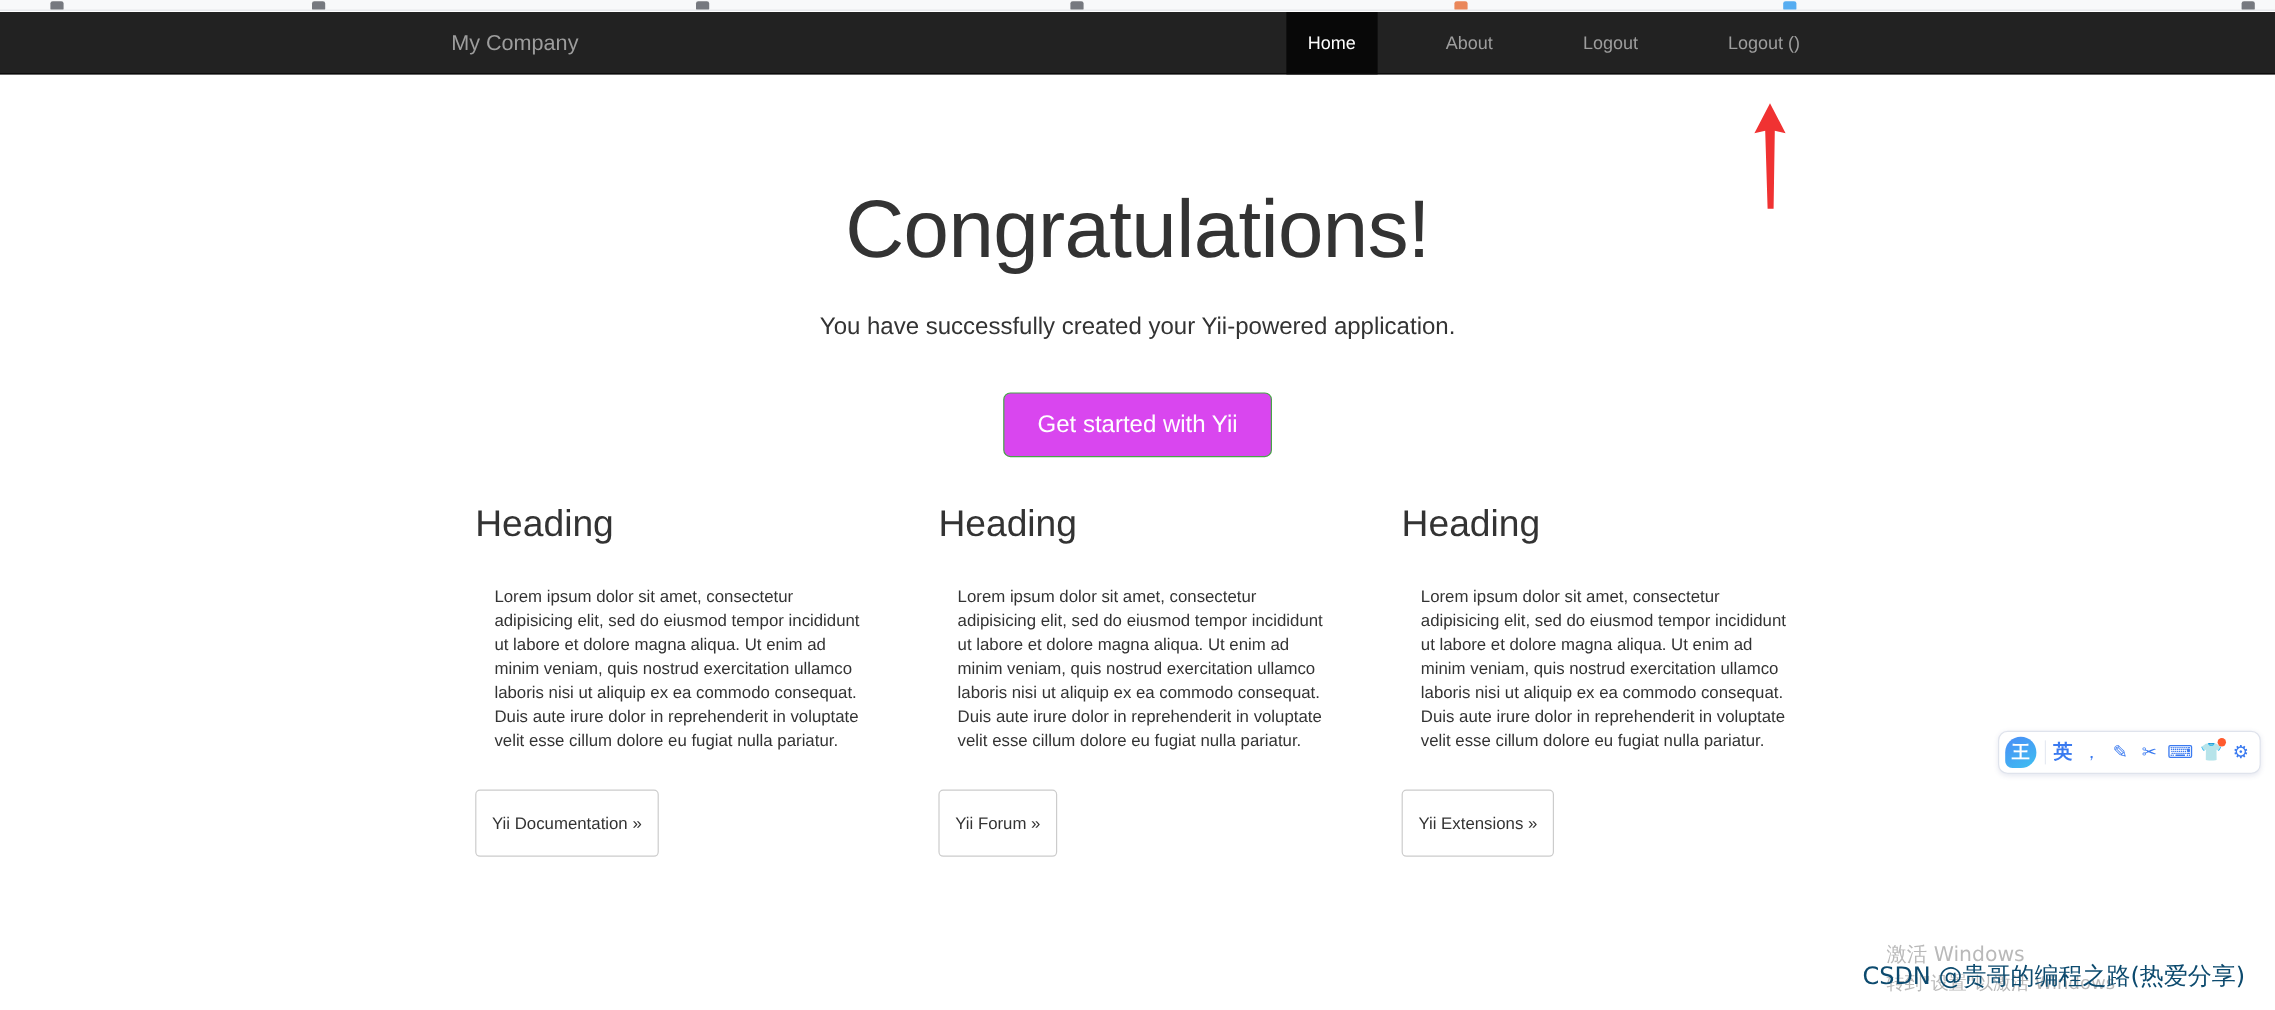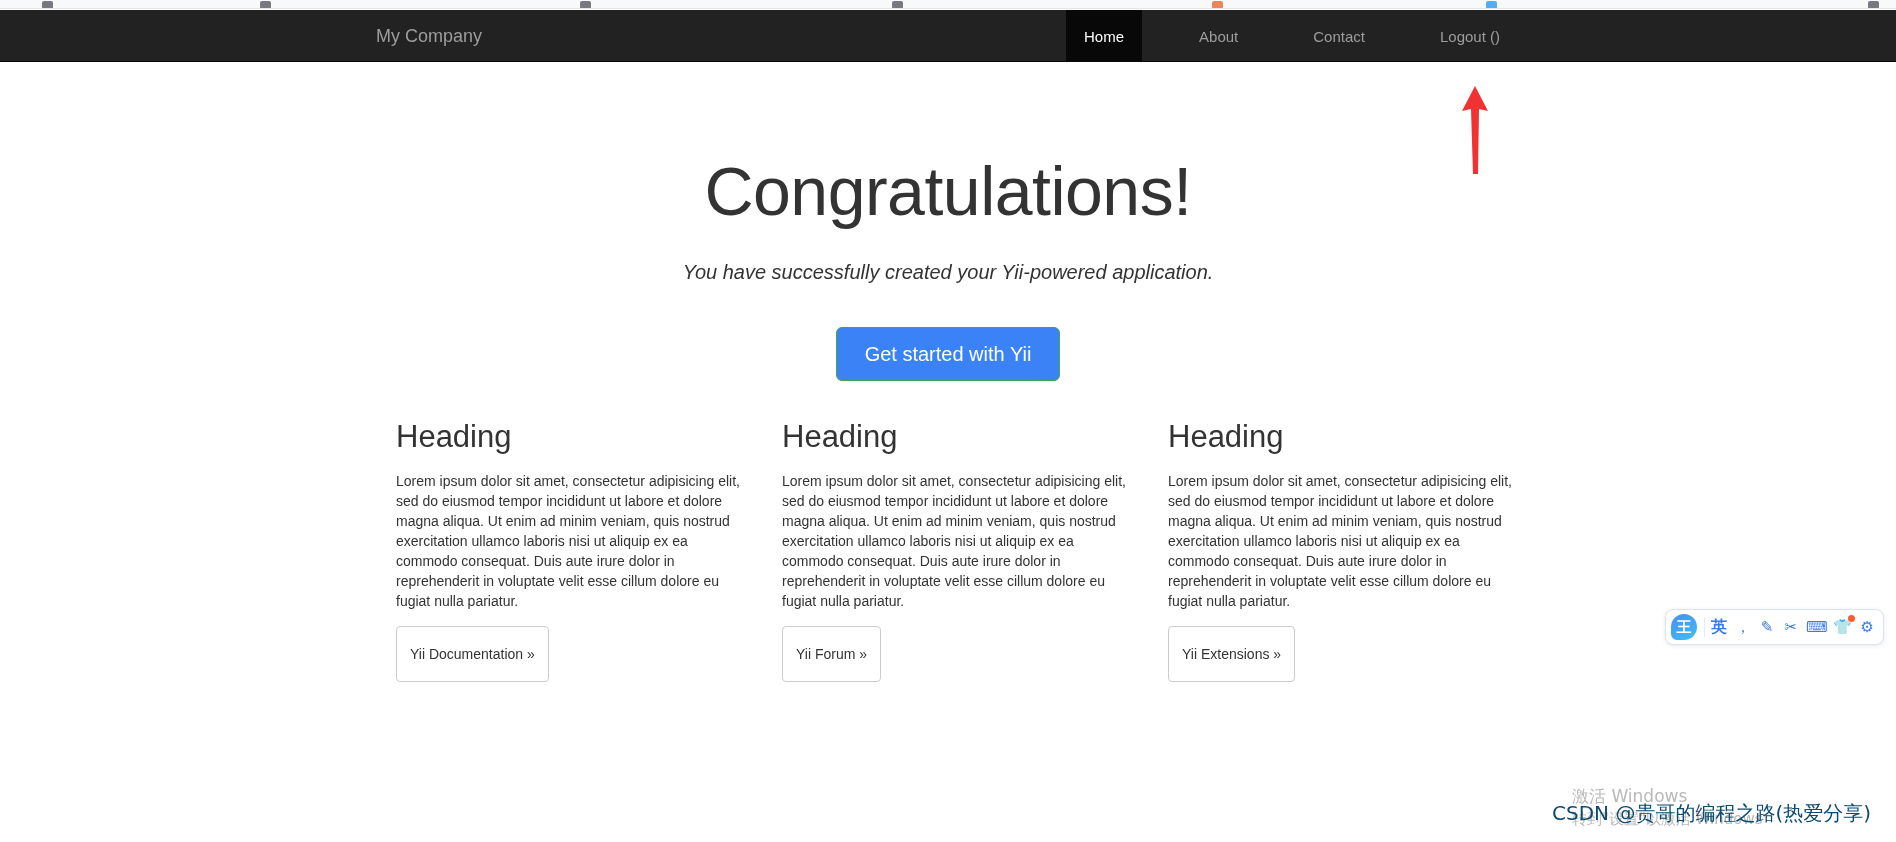--- a/index.html
+++ b/index.html
@@ -103,28 +103,27 @@
     line-height: 1.08;
     color: #333333;
     letter-spacing: -0.5px;
   }
   .jumbo-lead {
     margin: 15px;
     padding-top: 18px;
     font-size: 20px;
     font-weight: 400;
     color: #333333;
-    font-style: italic;
   }
   .btn-hero-wrap {
     padding-top: 28px;
   }
   .btn-hero {
     display: inline-block;
-    background: #3b82f6;
+    background: #d946ef;
     border: 1px solid #48a348;
     border-radius: 6px;
     color: #ffffff;
     font-size: 20px;
     line-height: 1;
     padding: 16px 28px;
     cursor: pointer;
     text-decoration: none;
   }
 
@@ -142,21 +141,21 @@
     padding-right: 30px;
   }
   .col h2 {
     margin: 0;
     font-size: 31px;
     font-weight: 400;
     color: #333333;
     line-height: 1.1;
   }
   .col p {
-    margin: 0;
+    margin: 16px;
     padding-top: 17px;
     font-size: 14px;
     line-height: 20px;
     color: #333333;
   }
   .btn-wrap { padding-top: 15px; }
   .btn-default {
     display: inline-block;
     background: #ffffff;
     border: 1px solid #cccccc;
@@ -287,21 +286,21 @@
     <div class="sliver-mark" style="left:1486px;background:#3aa0ee"></div>
     <div class="sliver-mark" style="left:1868px"></div>
   </div>
 
   <div class="navbar">
     <div class="navbar-inner">
       <div class="brand">My Company</div>
       <div class="nav-list">
         <div class="nav-item active">Home</div>
         <div class="nav-item">About</div>
-        <div class="nav-item">Contact</div>
+        <div class="nav-item">Logout</div>
         <div class="nav-item">Logout ()</div>
       </div>
     </div>
   </div>
 
   <div class="jumbotron">
     <h1 class="jumbo-title">Congratulations!</h1>
     <p class="jumbo-lead">You have successfully created your Yii-powered application.</p>
     <div class="btn-hero-wrap">
       <a class="btn-hero">Get started with Yii</a>

